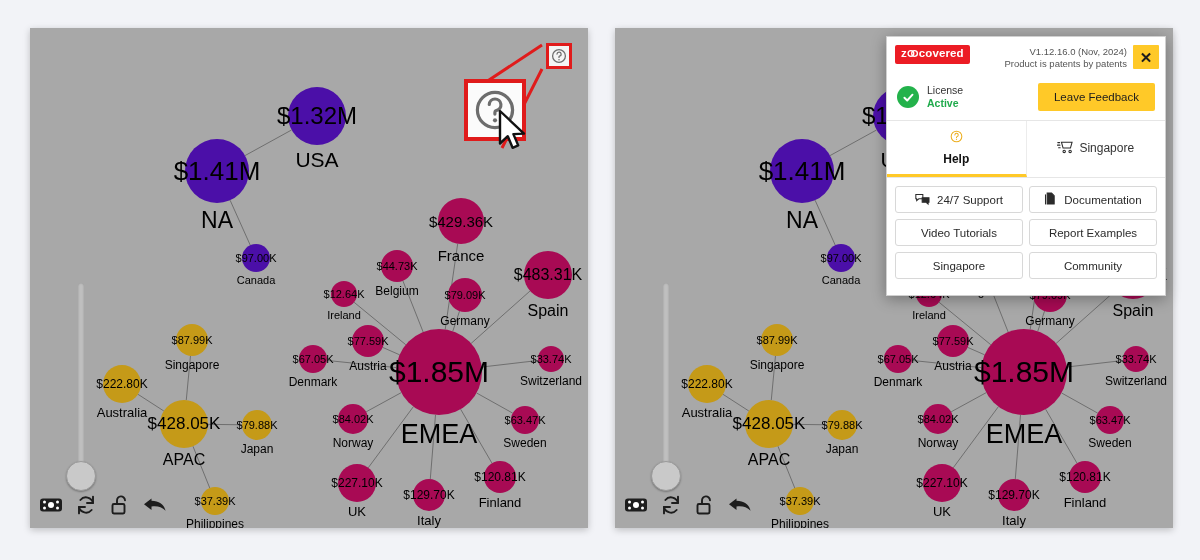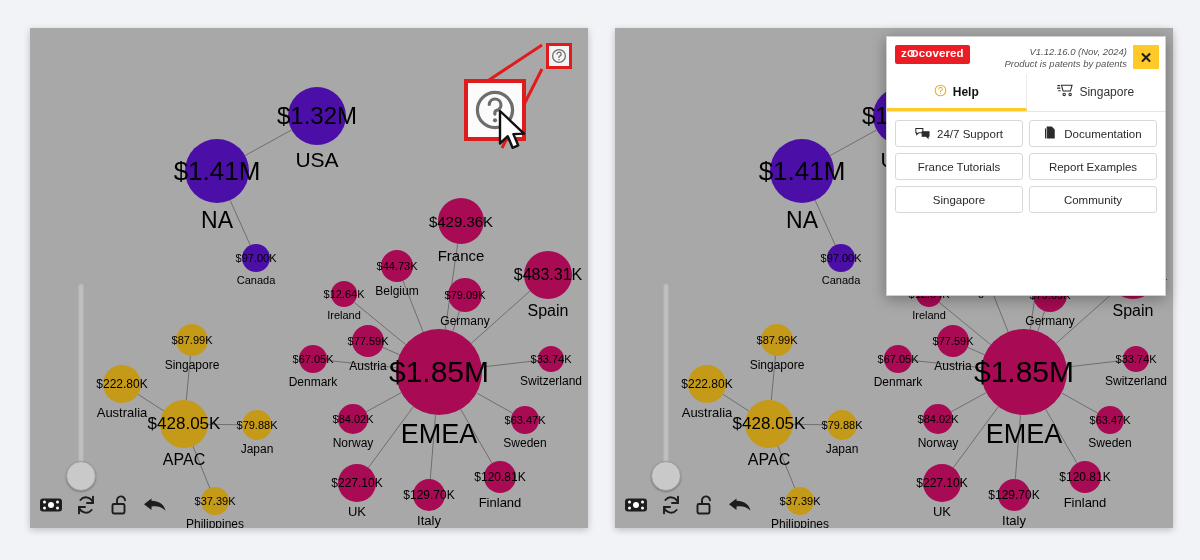--- a/index.html
+++ b/index.html
@@ -93,21 +93,20 @@
     background: #ec1c24; color: #fff;
     font-size: 11.5px; font-weight: 700; letter-spacing: .1px;
     padding: 3px 6px 4px; border-radius: 2px;
     display:flex; align-items:center; line-height:1;
   }
   .logo .o-glyph { display:inline-block; width:11px; height:11px; position:relative; margin:0 .5px; }
   .logo .o-glyph svg { position:absolute; left:0; top:0; }
   .ver-block {
     flex: 1; text-align: right; font-size: 9.5px; color: #555; line-height: 1.28;
     padding-top: 1px;
-    font-style: italic;
   }
   .close-btn {
     width: 26px; height: 24px; background: #ffc928; border: none;
     color: #1d1d1d; font-size: 15px; font-weight: 700; line-height: 24px;
     text-align: center; cursor: pointer; border-radius: 1px; flex: 0 0 auto;
   }
   .dlg-title {
     font-size: 14.5px; font-weight: 700; color: #1b1b1b;
     padding: 1px 10px 9px 10px;
     border-bottom: 1px solid #e6e6e6;
@@ -128,21 +127,21 @@
     font-size: 11.5px; color: #1d1d1d; padding: 8px 16px;
     cursor: pointer; border-radius: 2px; font-family:"Liberation Sans",sans-serif;
   }
   .tabs { display: flex; border-bottom: 1px solid #e6e6e6; }
   .tab {
     flex: 1; display: flex; align-items: center; justify-content: center; gap: 6px;
     padding: 9px 0 8px; font-size: 12px; color: #333; cursor: pointer;
     border-bottom: 3px solid transparent;
   }
   .tab.active { font-weight: 700; color: #121212; border-bottom-color: #ffc928; }
-  .tab:first-child { border-right: 1px solid #ececec; }
+  .tab:first-child { border-right: 1px solid #ececec; flex-direction: column; }
   .btn-grid {
     display: grid; grid-template-columns: 1fr 1fr; gap: 6px;
     padding: 8px 8px 10px;
   }
   .grid-btn {
     display: flex; align-items: center; justify-content: center; gap: 7px;
     background: #fff; border: 1px solid #d8d8d8; border-radius: 3px;
     font-size: 11.5px; color: #2a2a2a; height: 27px; cursor: pointer;
     font-family: "Liberation Sans", sans-serif;
   }
@@ -436,20 +435,32 @@
         <span>covered</span>
       </div>
       <div class="ver-block">
         <div>V1.12.16.0 (Nov, 2024)</div>
         <div>Product is patents by patents</div>
       </div>
       <button class="close-btn">✕</button>
     </div>
 
 
+    <div class="lic-row">
+      <span class="lic-check">
+        <svg width="13" height="13" viewBox="0 0 14 14" fill="none" stroke="#fff" stroke-width="2.1" stroke-linecap="round" stroke-linejoin="round">
+            <path d="M2.6 7.3 5.6 10.2 11.3 4"></path>
+          </svg>
+      </span>
+      <span class="lic-text">
+        <div class="k">License</div>
+        <div class="v">Active</div>
+      </span>
+      <button class="feedback-btn">Leave Feedback</button>
+    </div>
 
     <div class="tabs">
       <div class="tab active">
         <span>
           <svg width="13" height="13" viewBox="0 0 20 20" fill="none" stroke="#ecae1e" stroke-width="1.6">
             <circle cx="10" cy="10" r="8.2"></circle>
             <path d="M7.5 7.6a2.6 2.6 0 1 1 3.1 2.7c-.5.13-.6.5-.6 1v.4" stroke-linecap="round"></path>
             <circle cx="10" cy="14.4" r=".95" fill="#ecae1e" stroke="none"></circle>
           </svg>
         </span>
@@ -481,21 +492,21 @@
       <button class="grid-btn">
         <span>
           <svg width="13" height="14" viewBox="0 0 14 16" fill="none" stroke="#2b2b2b" stroke-width="1.2">
             <path d="M3.2 1.2h5l3 3v9.6H3.2V1.2Z" fill="#2b2b2b"></path>
             <path d="M1.3 3.2v10.4" stroke-linecap="round"></path>
           </svg>
         </span>
         <span>Documentation</span>
       </button>
       <button class="grid-btn">
-        <span>France Tutorials</span>
+        <span>Video Tutorials</span>
       </button>
       <button class="grid-btn">
         <span>Report Examples</span>
       </button>
       <button class="grid-btn">
         <span>Singapore</span>
       </button>
       <button class="grid-btn">
         <span>Community</span>
       </button>

